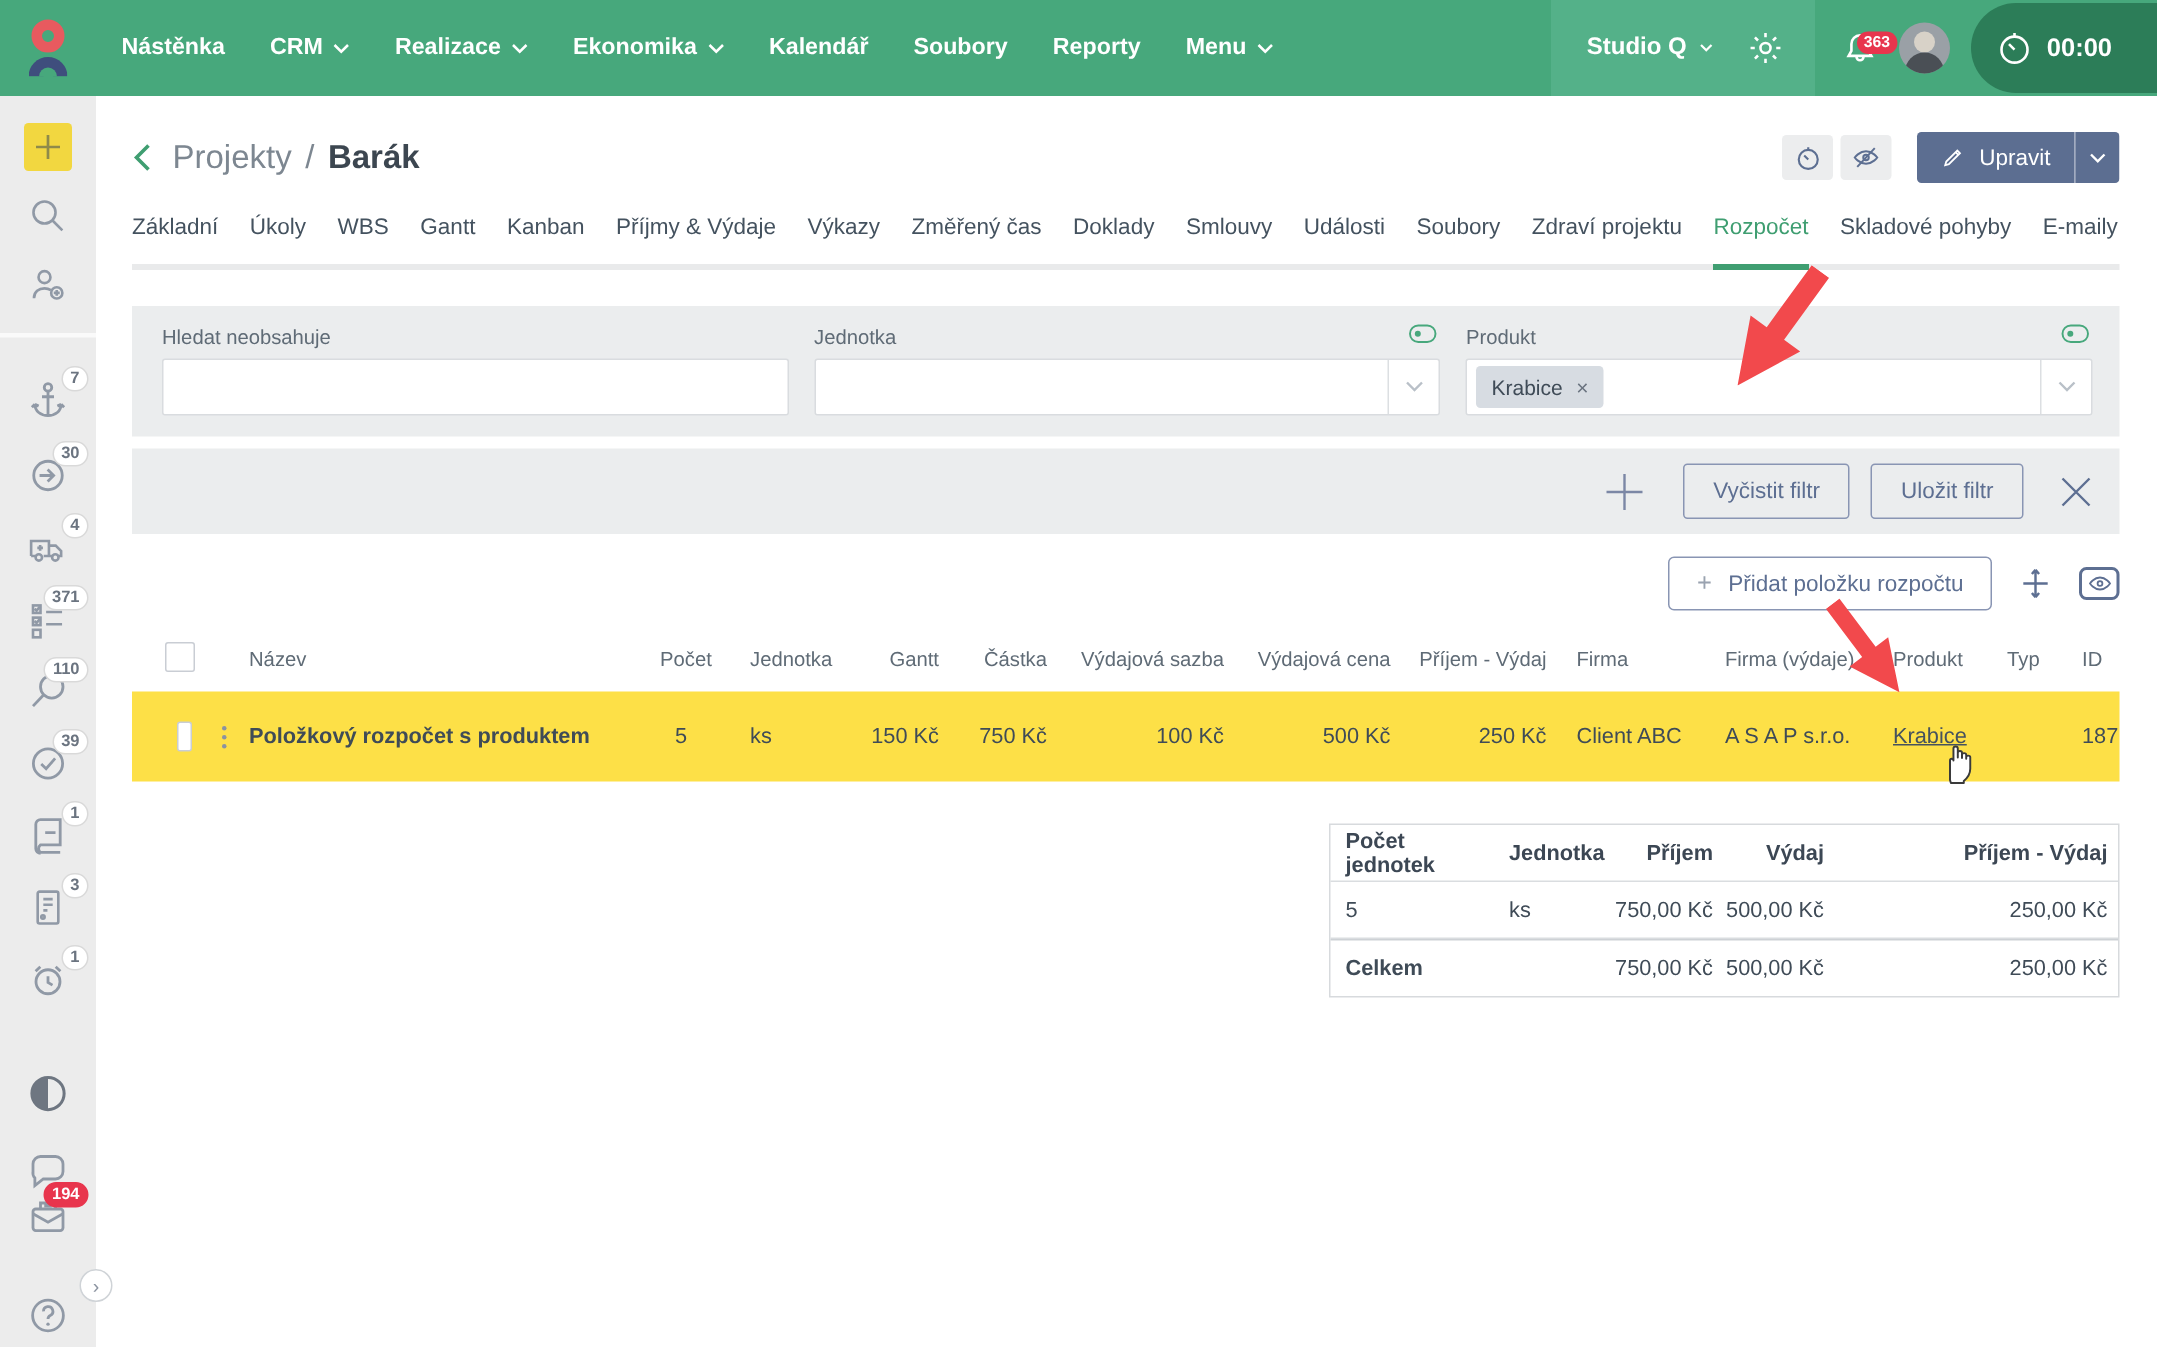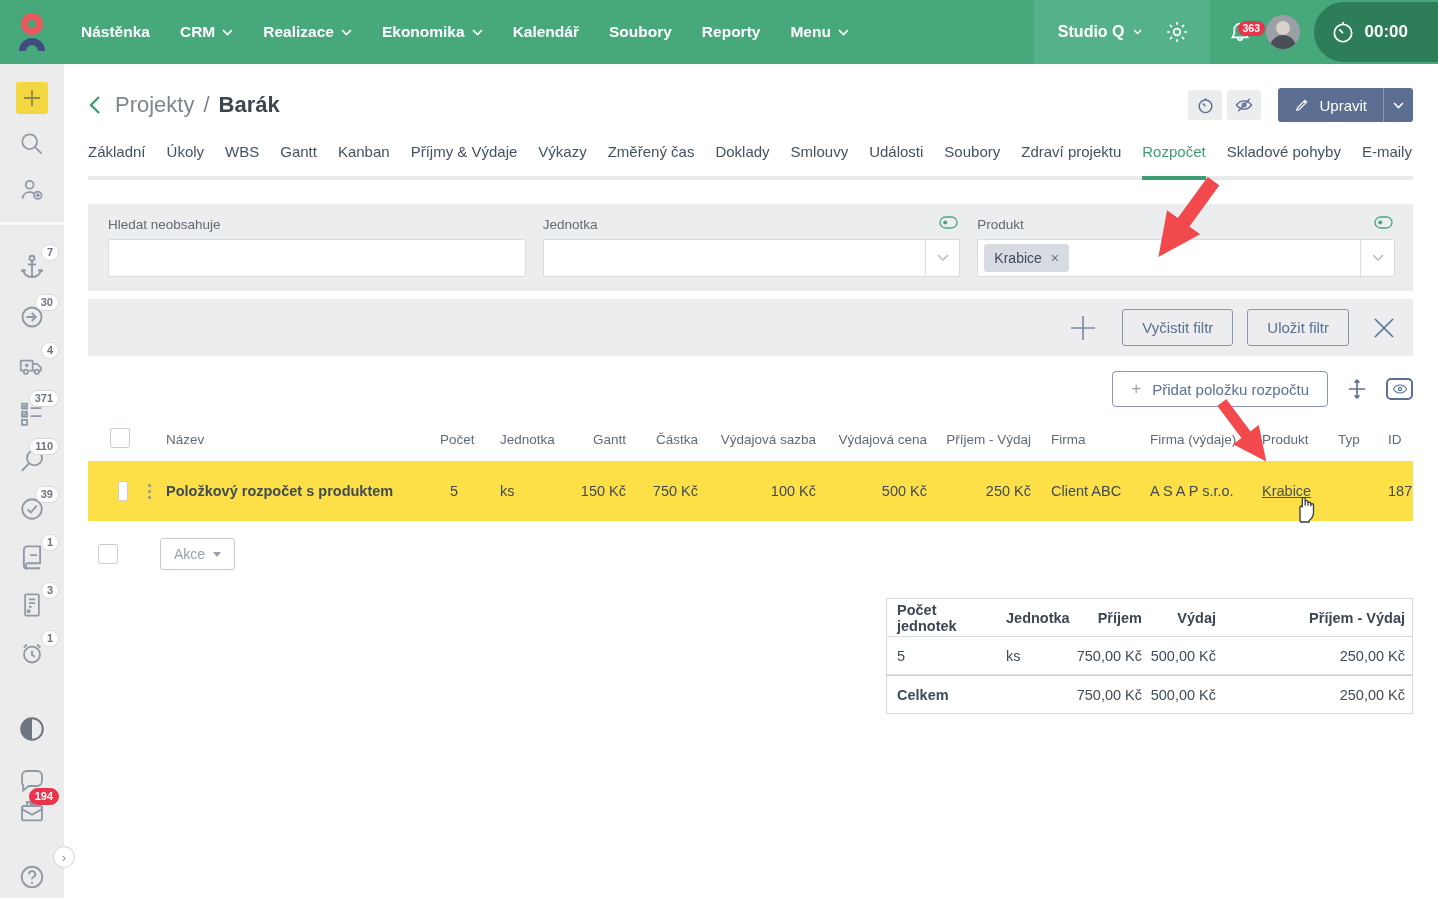--- a/index.html
+++ b/index.html
@@ -485,27 +485,20 @@
       <div class="c-r">500 Kč</div>
       <div class="c-r">250 Kč</div>
       <div class="c-pl">Client ABC</div>
       <div class="c-pl">A S A P s.r.o.</div>
       <div class="c-pl"><span class="cell-link">Krabice</span></div>
       <div></div>
       <div class="c-id">187</div>
     </div>
   </div>
 
-  <div class="bulk-row">
-    <span class="cb"></span>
-    <button class="akce-btn">
-      <span>Akce</span>
-      <span class="akce-caret"></span>
-    </button>
-  </div>
 
   <div class="summary">
     <div class="srow shead">
       <div class="sc">Počet jednotek</div>
       <div class="sc">Jednotka</div>
       <div class="sc-r">Příjem</div>
       <div class="sc-r">Výdaj</div>
       <div class="sc-r last">Příjem - Výdaj</div>
     </div>
     <div class="srow sdata">

